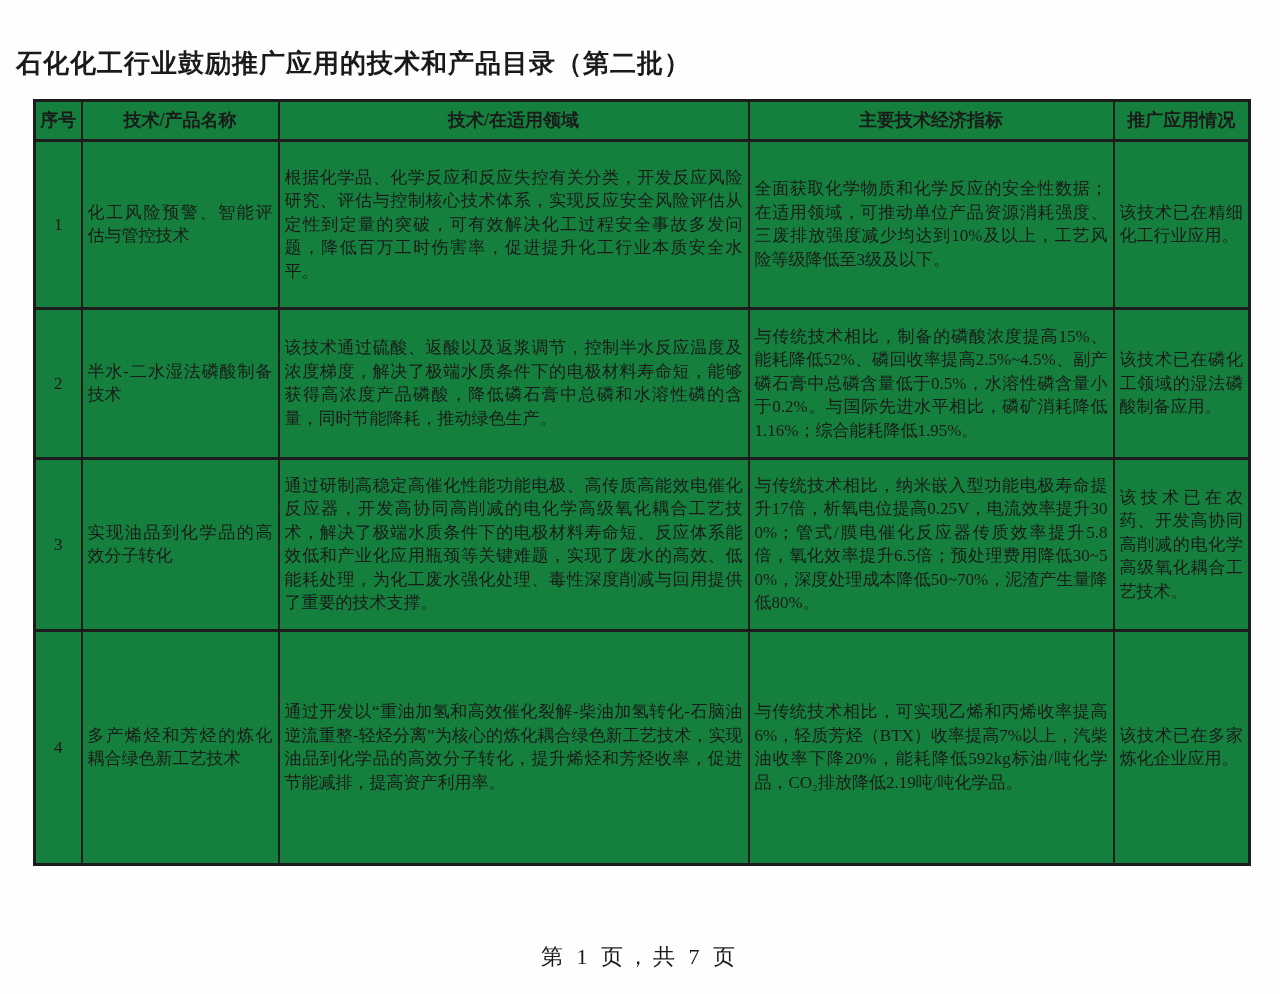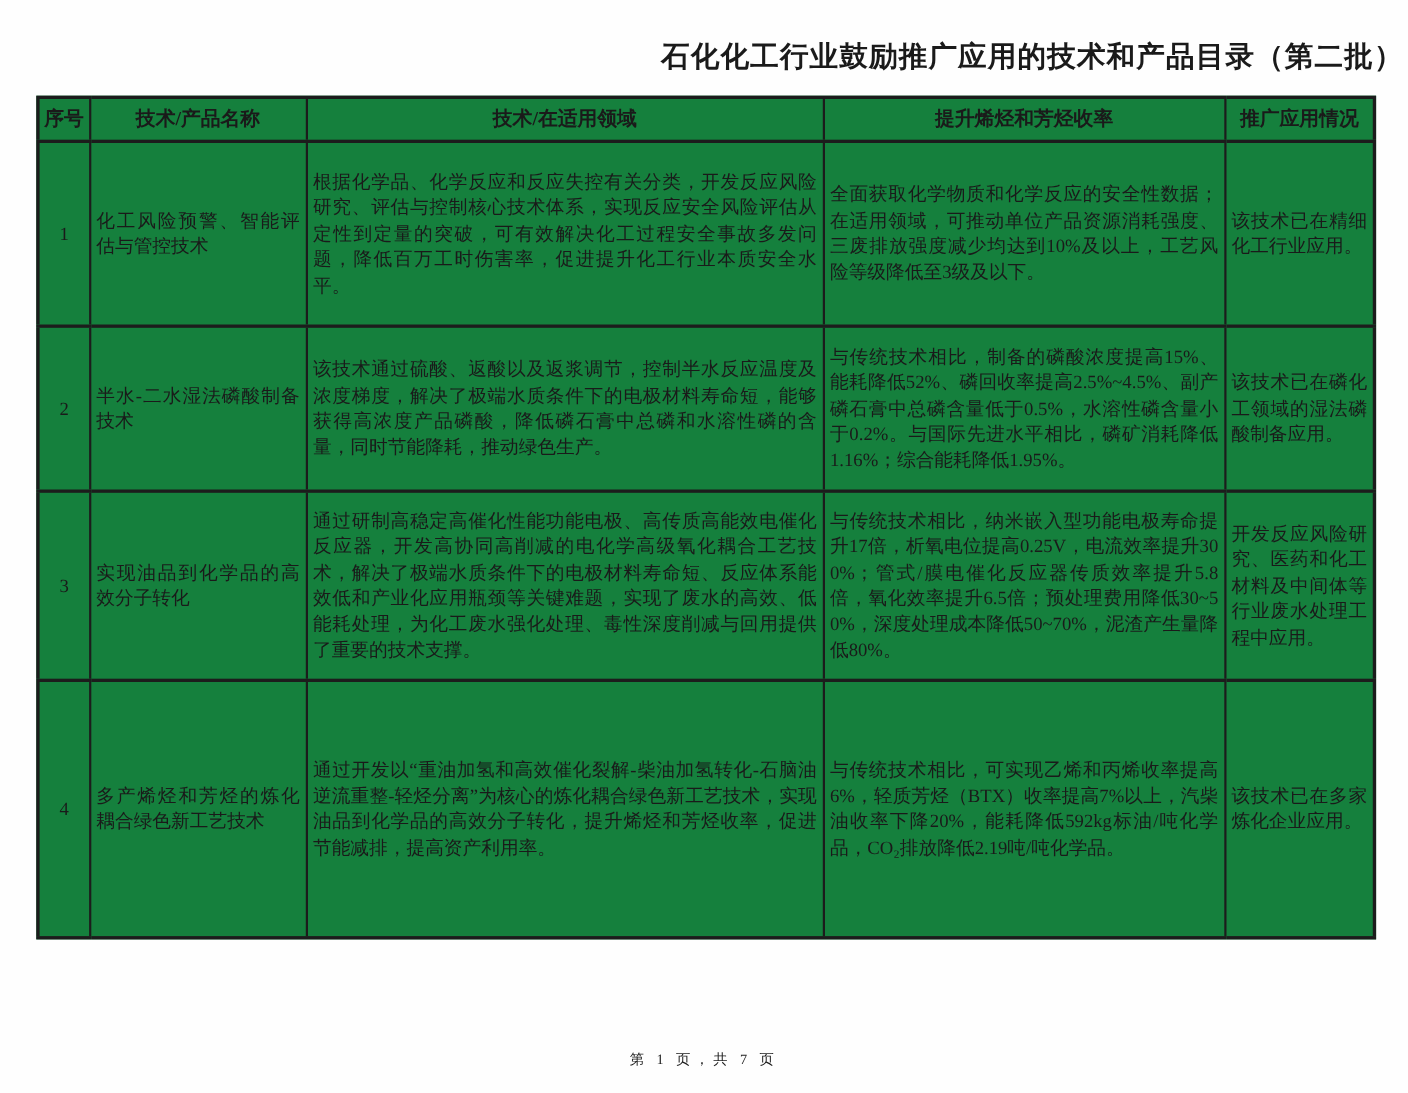--- a/index.html
+++ b/index.html
@@ -10,23 +10,23 @@
     font-family: "Liberation Serif", "DejaVu Serif", serif;
   }
   .page {
     position: relative;
     width: 1280px;
     height: 994px;
     background: #fefefe;
     overflow: hidden;
   }
   .doc-title {
-    margin: 4px;
+    margin: 16px;
     padding-top: 30px;
-    text-align: right;
+    text-align: left;
     font-size: 26px;
     font-weight: bold;
     letter-spacing: 1px;
   }
   table.catalog {
     border-collapse: collapse;
     table-layout: fixed;
     width: 1215px;
     margin: 18px auto 0 33px;
     background: #15803d;
@@ -75,21 +75,21 @@
   tr.r-1 { height: 168px; }
   tr.r-2 { height: 150px; }
   tr.r-3 { height: 172px; }
   tr.r-4 { height: 234px; }
   .footer {
     position: absolute;
     left: 0;
     right: 0;
     bottom: 22px;
     text-align: center;
-    font-size: 13px;
+    font-size: 22px;
     letter-spacing: 4px;
   }
 </style>
 </head>
 <body>
 
 <div class="page">
 
   <h1 class="doc-title">石化化工行业鼓励推广应用的技术和产品目录（第二批）</h1>
 
@@ -99,21 +99,21 @@
       <col style="width:197px">
       <col style="width:470px">
       <col style="width:365px">
       <col style="width:136px">
     </colgroup>
     <thead>
       <tr class="r-header">
         <th>序号</th>
         <th>技术/产品名称</th>
         <th>技术/在适用领域</th>
-        <th>提升烯烃和芳烃收率</th>
+        <th>主要技术经济指标</th>
         <th>推广应用情况</th>
       </tr>
     </thead>
     <tbody>
       <tr class="r-1">
         <td class="col-no">1</td>
         <td class="col-name">化工风险预警、智能评估与管控技术</td>
         <td class="col-intro">根据化学品、化学反应和反应失控有关分类，开发反应风险研究、评估与控制核心技术体系，实现反应安全风险评估从定性到定量的突破，可有效解决化工过程安全事故多发问题，降低百万工时伤害率，促进提升化工行业本质安全水平。</td>
         <td class="col-ind">全面获取化学物质和化学反应的安全性数据；在适用领域，可推动单位产品资源消耗强度、三废排放强度减少均达到10%及以上，工艺风险等级降低至3级及以下。</td>
         <td class="col-app">该技术已在精细化工行业应用。</td>
@@ -123,21 +123,21 @@
         <td class="col-name">半水-二水湿法磷酸制备技术</td>
         <td class="col-intro">该技术通过硫酸、返酸以及返浆调节，控制半水反应温度及浓度梯度，解决了极端水质条件下的电极材料寿命短，能够获得高浓度产品磷酸，降低磷石膏中总磷和水溶性磷的含量，同时节能降耗，推动绿色生产。</td>
         <td class="col-ind">与传统技术相比，制备的磷酸浓度提高15%、能耗降低52%、磷回收率提高2.5%~4.5%、副产磷石膏中总磷含量低于0.5%，水溶性磷含量小于0.2%。与国际先进水平相比，磷矿消耗降低1.16%；综合能耗降低1.95%。</td>
         <td class="col-app">该技术已在磷化工领域的湿法磷酸制备应用。</td>
       </tr>
       <tr class="r-3">
         <td class="col-no">3</td>
         <td class="col-name">实现油品到化学品的高效分子转化</td>
         <td class="col-intro">通过研制高稳定高催化性能功能电极、高传质高能效电催化反应器，开发高协同高削减的电化学高级氧化耦合工艺技术，解决了极端水质条件下的电极材料寿命短、反应体系能效低和产业化应用瓶颈等关键难题，实现了废水的高效、低能耗处理，为化工废水强化处理、毒性深度削减与回用提供了重要的技术支撑。</td>
         <td class="col-ind">与传统技术相比，纳米嵌入型功能电极寿命提升17倍，析氧电位提高0.25V，电流效率提升300%；管式/膜电催化反应器传质效率提升5.8倍，氧化效率提升6.5倍；预处理费用降低30~50%，深度处理成本降低50~70%，泥渣产生量降低80%。</td>
-        <td class="col-app">开发反应风险研究、医药和化工材料及中间体等行业废水处理工程中应用。</td>
+        <td class="col-app">该技术已在农药、开发高协同高削减的电化学高级氧化耦合工艺技术。</td>
       </tr>
       <tr class="r-4">
         <td class="col-no">4</td>
         <td class="col-name">多产烯烃和芳烃的炼化耦合绿色新工艺技术</td>
         <td class="col-intro">通过开发以“重油加氢和高效催化裂解-柴油加氢转化-石脑油逆流重整-轻烃分离”为核心的炼化耦合绿色新工艺技术，实现油品到化学品的高效分子转化，提升烯烃和芳烃收率，促进节能减排，提高资产利用率。</td>
         <td class="col-ind">与传统技术相比，可实现乙烯和丙烯收率提高6%，轻质芳烃（BTX）收率提高7%以上，汽柴油收率下降20%，能耗降低592kg标油/吨化学品，CO₂排放降低2.19吨/吨化学品。</td>
         <td class="col-app">该技术已在多家炼化企业应用。</td>
       </tr>
     </tbody>
   </table>

